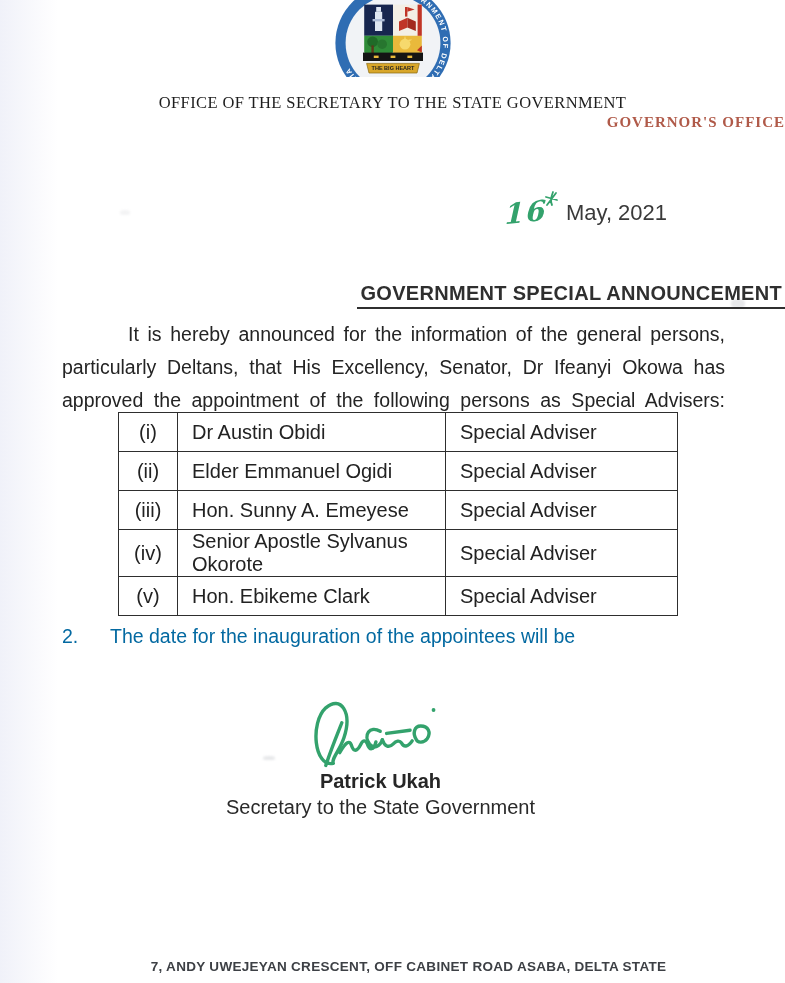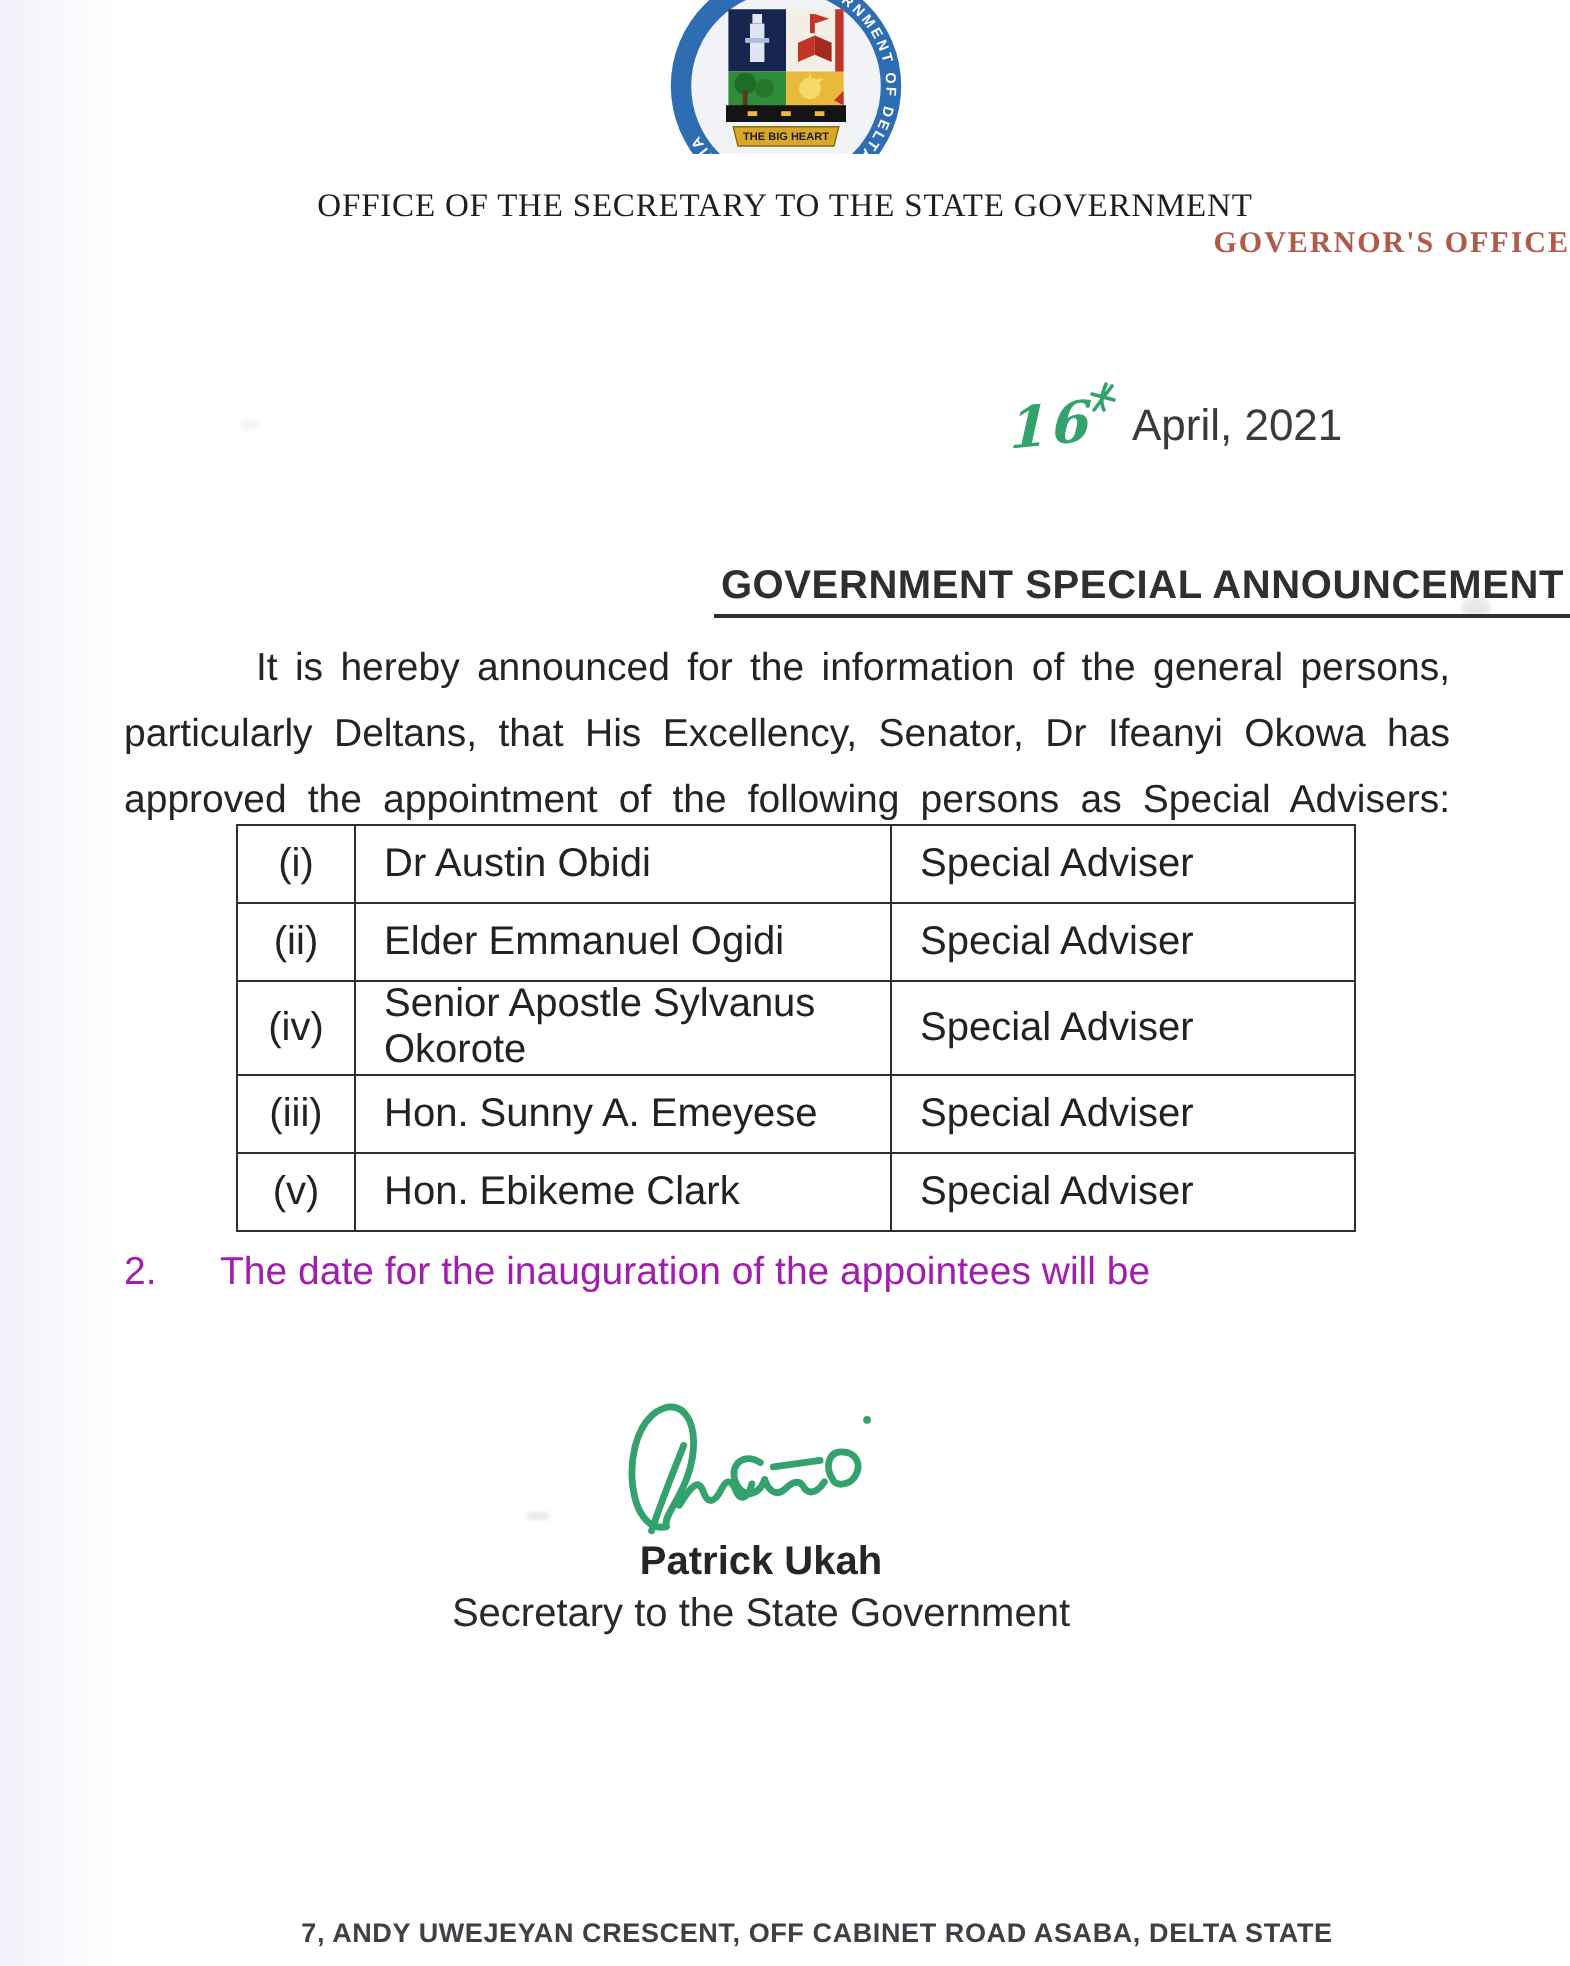--- a/index.html
+++ b/index.html
@@ -82,21 +82,21 @@
   .appoint-table td {
     border:1.6px solid #2e2e2e;
     height:39px; padding:0 10px;
   }
   .appoint-table td.num { width:59px; text-align:center; padding:0; }
   .appoint-table td.name { width:268px; padding-left:14px; }
   .appoint-table td.role { width:232px; padding-left:14px; }
 
   
   .para2 { position:absolute; top:620px; left:62px; width:608px;
-           font-size:19.5px; line-height:33px; color:#a21caf; }
+           font-size:19.5px; line-height:33px; color:#0369a1; }
   .para2 .pnum { display:inline-block; width:48px; }
 
   
   .sig-wrap { position:absolute; top:697px; left:297px; width:160px; height:75px; }
   .sig-name {
     position:absolute; top:770px; left:0; width:100%; text-align:center;
     font-size:20px; font-weight:bold; color:#262626;
     transform:translateX(-12px);
   }
   .sig-role {
@@ -173,21 +173,21 @@
       <rect x="38" y="79" width="24" height="2.4" rx="1.2" fill="#23356e" opacity="0.85"></rect>
     </svg>
   </div>
 
   <div class="office-line">OFFICE OF THE SECRETARY TO THE STATE GOVERNMENT</div>
   <div class="governor-line" style="color:#b05a49;">GOVERNOR'S OFFICE</div>
 
   <div class="date-row">
     <span class="hand-day" style="color:#33a26c;">16</span><span class="hand-sup"><svg width="16" height="18" viewBox="0 0 16 18">
           <path d="M3 15 L12 3 M2 7 L13 10 M9 2 C7 7 6 11 8 15" stroke="#33a26c" stroke-width="1.8" fill="none" stroke-linecap="round"></path>
-        </svg></span><span class="typed-date">April, 2021</span>
+        </svg></span><span class="typed-date">May, 2021</span>
   </div>
 
   <div class="title-row">
     <span class="doc-title">GOVERNMENT SPECIAL ANNOUNCEMENT</span>
   </div>
 
   <div class="para1">
     <div class="jline indent">It is hereby announced for the information of the general persons,</div>
     <div class="jline">particularly Deltans, that His Excellency, Senator, Dr Ifeanyi Okowa has</div>
     <div class="jline">approved the appointment of the following persons as Special Advisers:</div>
@@ -199,27 +199,27 @@
         <td class="num">(i)</td>
         <td class="name">Dr Austin Obidi</td>
         <td class="role">Special Adviser</td>
       </tr>
       <tr>
         <td class="num">(ii)</td>
         <td class="name">Elder Emmanuel Ogidi</td>
         <td class="role">Special Adviser</td>
       </tr>
       <tr>
+        <td class="num">(iii)</td>
+        <td class="name">Hon. Sunny A. Emeyese</td>
+        <td class="role">Special Adviser</td>
+      </tr>
+      <tr>
         <td class="num">(iv)</td>
         <td class="name">Senior Apostle Sylvanus Okorote</td>
-        <td class="role">Special Adviser</td>
-      </tr>
-      <tr>
-        <td class="num">(iii)</td>
-        <td class="name">Hon. Sunny A. Emeyese</td>
         <td class="role">Special Adviser</td>
       </tr>
       <tr>
         <td class="num">(v)</td>
         <td class="name">Hon. Ebikeme Clark</td>
         <td class="role">Special Adviser</td>
       </tr>
     </tbody>
   </table>
 

